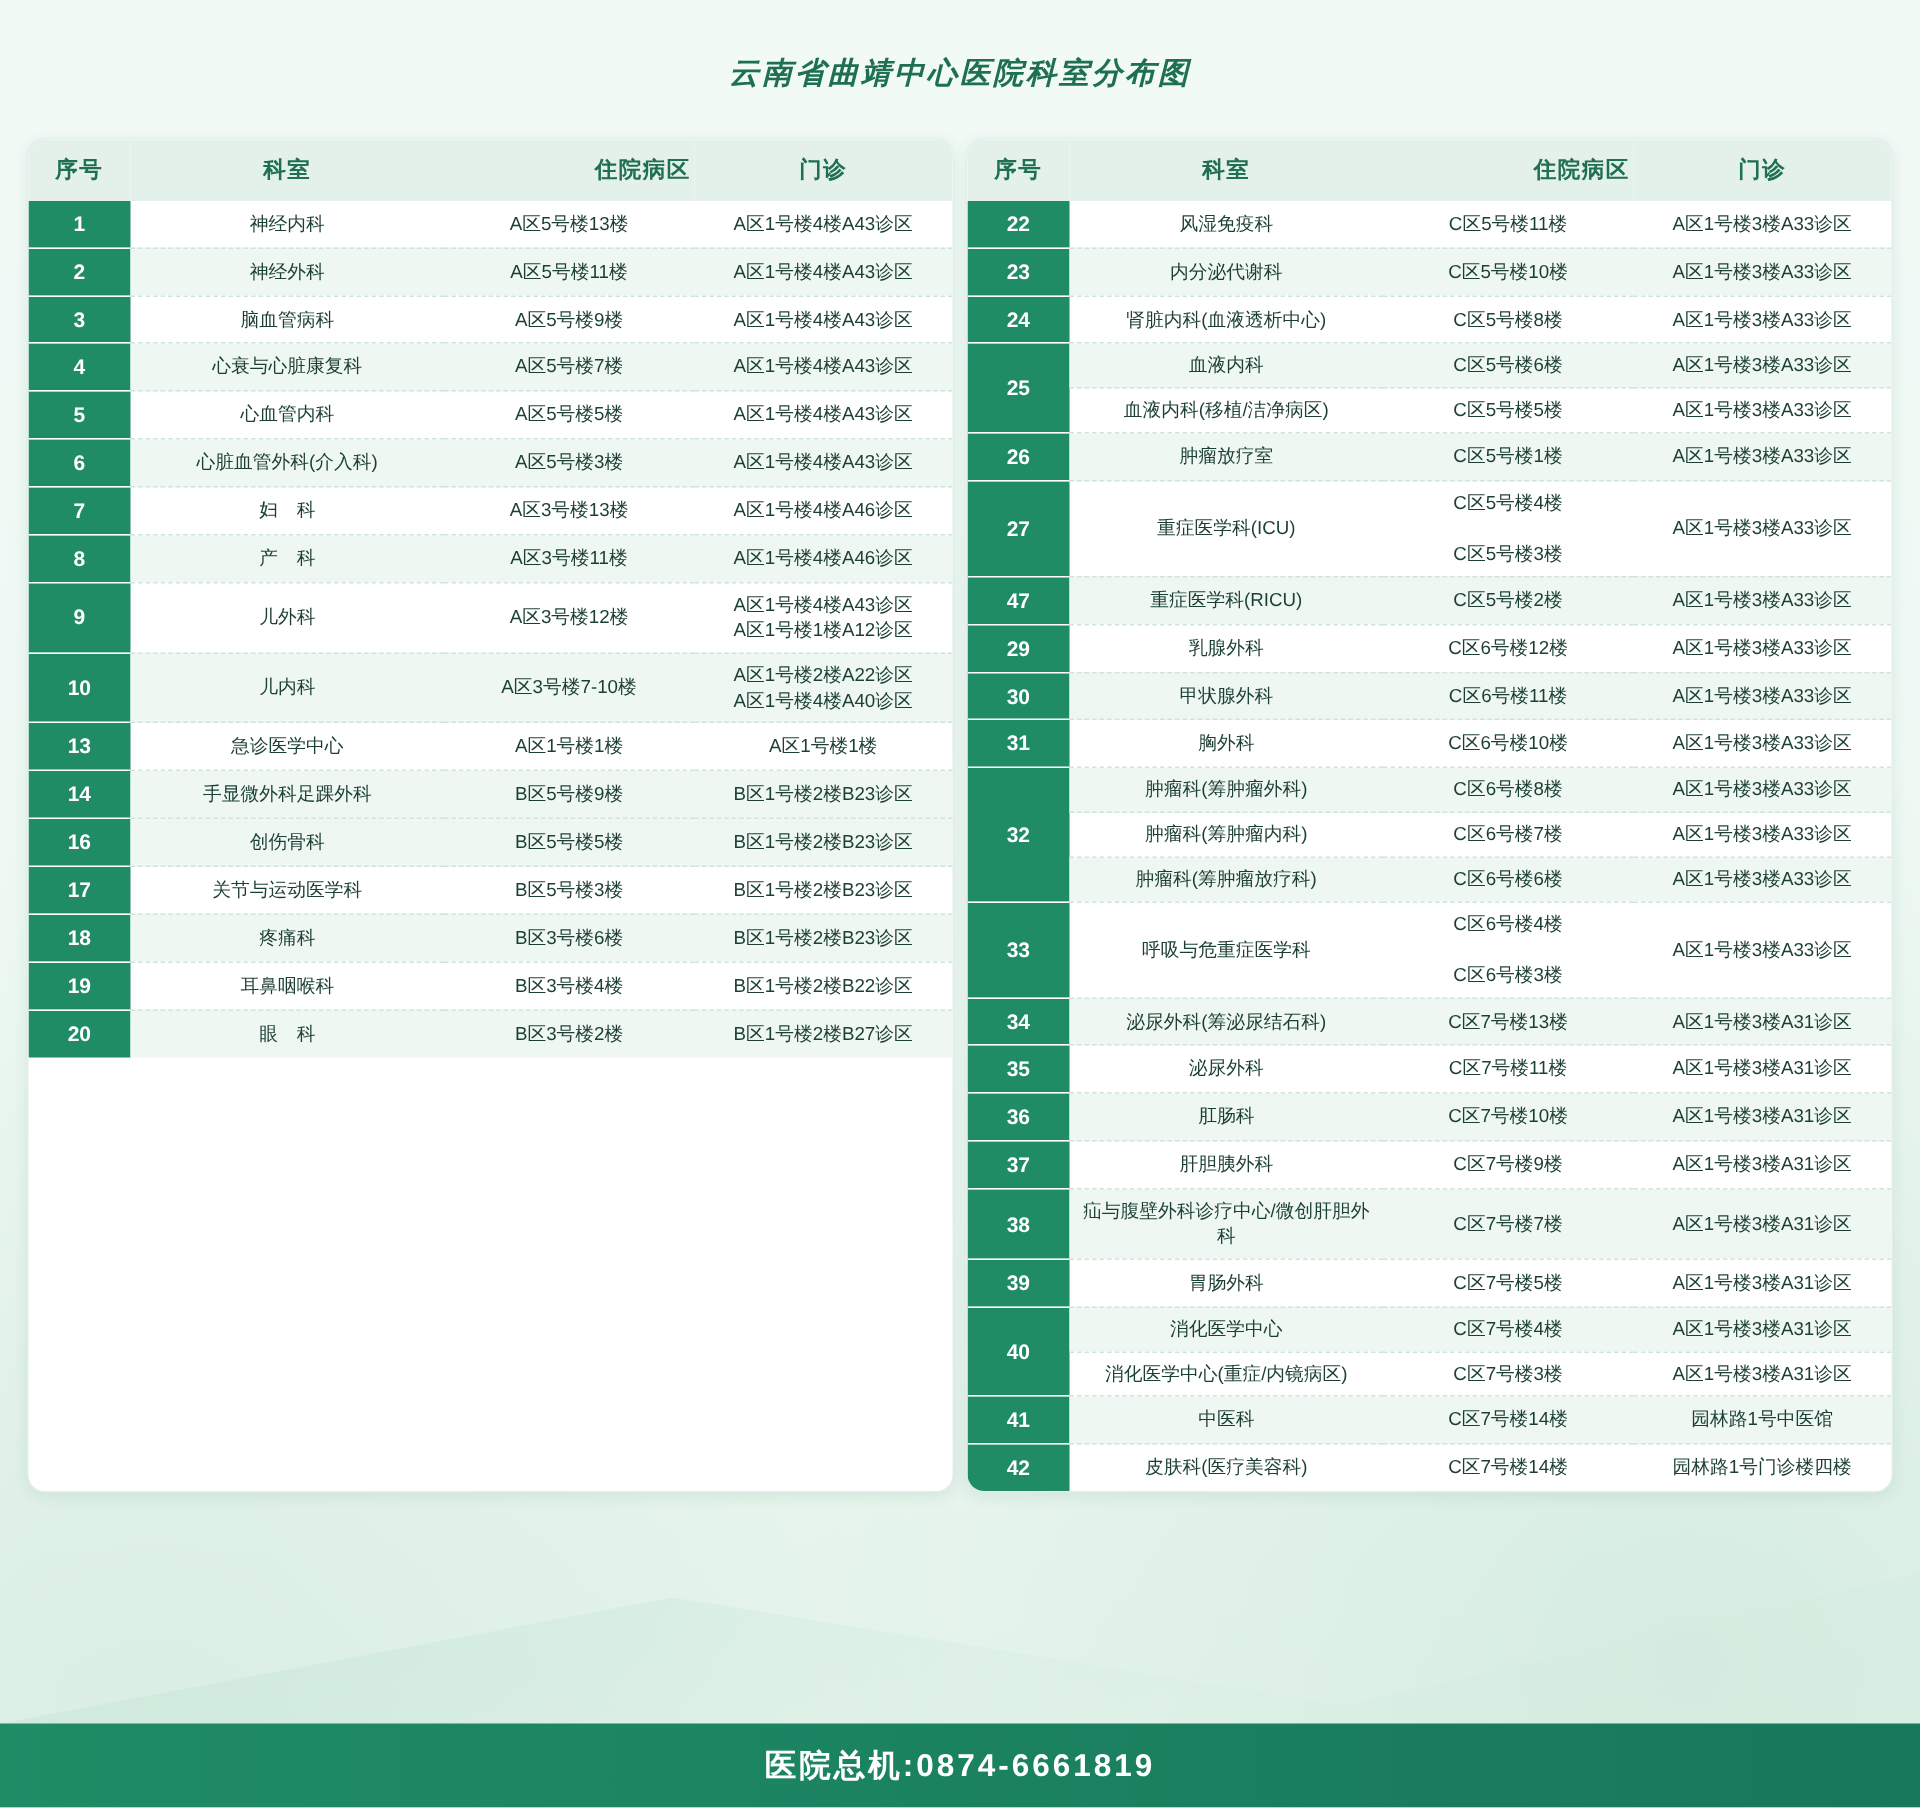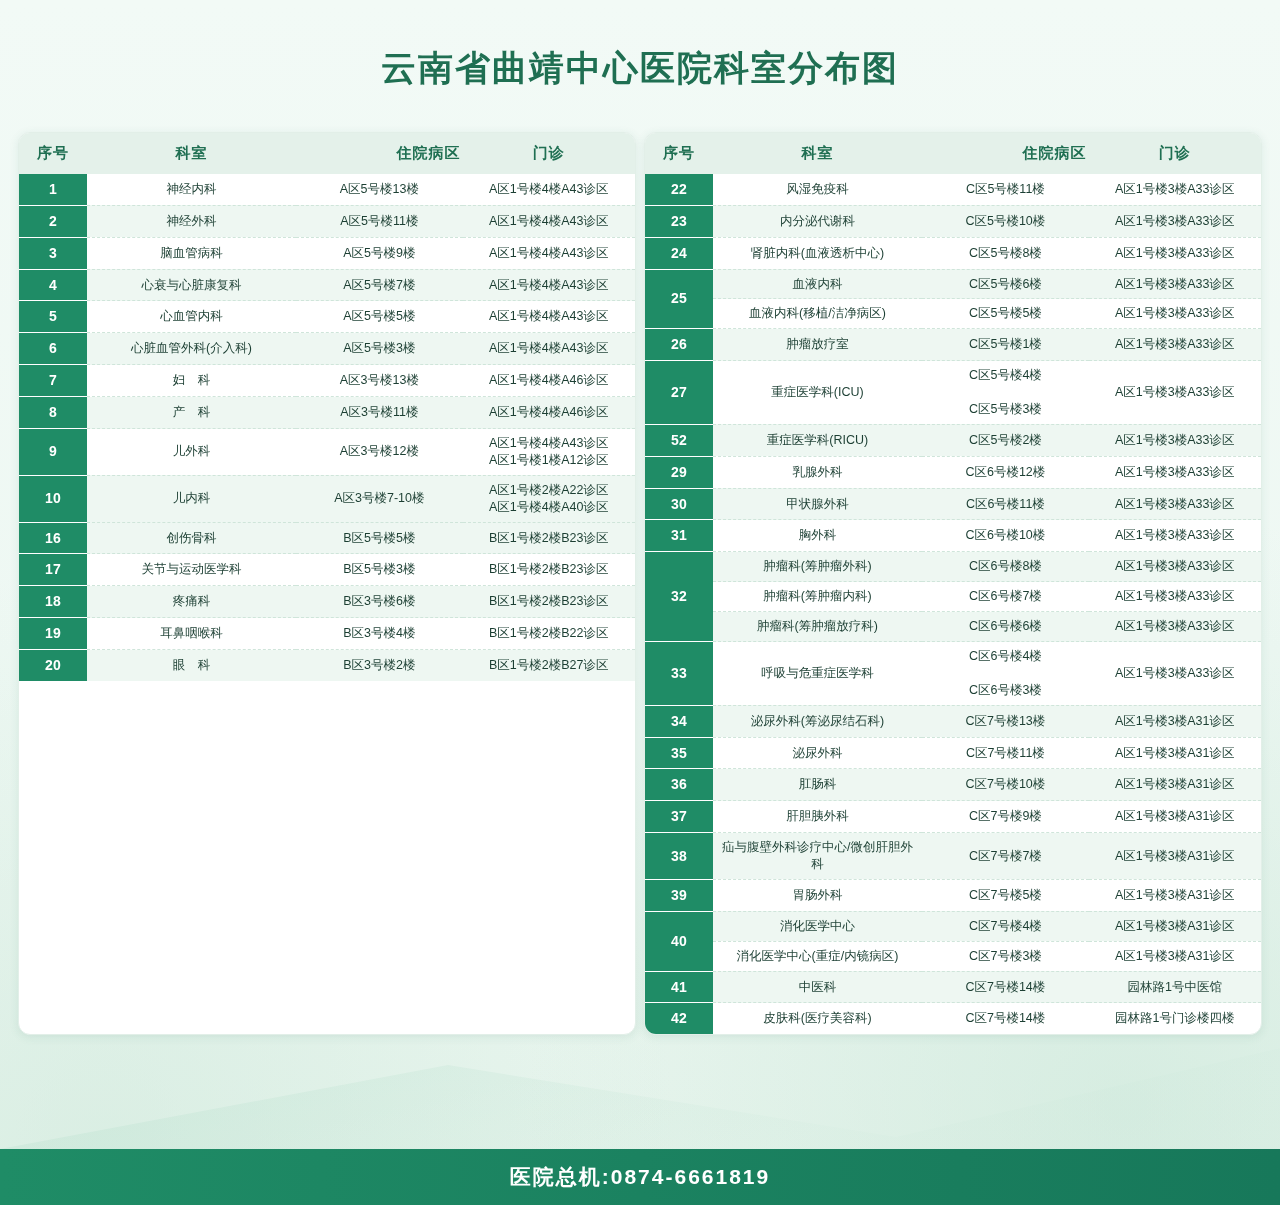--- a/index.html
+++ b/index.html
@@ -18,27 +18,28 @@
   }
   .bg-deco {
     position: absolute;
     bottom: -40px; left: 0; right: 0; height: 240px;
     background: linear-gradient(160deg, rgba(175,220,200,0.35) 0%, rgba(175,220,200,0.05) 60%);
     clip-path: polygon(0 60%, 35% 25%, 70% 55%, 100% 18%, 100% 100%, 0 100%);
     pointer-events: none;
   }
   .page-title {
     text-align: center;
-    font-size: 35px;
+    font-size: 20px;
     font-weight: bold;
     color: #1f6f52;
     letter-spacing: 2px;
     padding: 22px 0 16px;
     position: relative;
     z-index: 2;
+    font-style: italic;
   }
   .board {
     display: flex;
     gap: 8px;
     padding: 0 18px;
     position: relative;
     z-index: 2;
   }
   .panel {
     background: #ffffff;
@@ -176,20 +177,32 @@
               <td class="multi">A区1号楼4楼A43诊区
 A区1号楼1楼A12诊区</td>
             </tr>
             <tr class="alt">
               <td class="idx">10</td>
               <td class="multi">儿内科</td>
               <td class="multi">A区3号楼7-10楼</td>
               <td class="multi">A区1号楼2楼A22诊区
 A区1号楼4楼A40诊区</td>
             </tr>
+            <tr>
+              <td class="idx">13</td>
+              <td class="multi">急诊医学中心</td>
+              <td class="multi">A区1号楼1楼</td>
+              <td class="multi">A区1号楼1楼</td>
+            </tr>
+            <tr class="alt">
+              <td class="idx">14</td>
+              <td class="multi">手显微外科足踝外科</td>
+              <td class="multi">B区5号楼9楼</td>
+              <td class="multi">B区1号楼2楼B23诊区</td>
+            </tr>
             <tr class="alt">
               <td class="idx">16</td>
               <td class="multi">创伤骨科</td>
               <td class="multi">B区5号楼5楼</td>
               <td class="multi">B区1号楼2楼B23诊区</td>
             </tr>
             <tr>
               <td class="idx">17</td>
               <td class="multi">关节与运动医学科</td>
               <td class="multi">B区5号楼3楼</td>
@@ -265,21 +278,21 @@
             </tr>
             <tr>
               <td class="idx">27</td>
               <td class="multi">重症医学科(ICU)</td>
               <td class="multi">C区5号楼4楼
 
 C区5号楼3楼</td>
               <td class="multi">A区1号楼3楼A33诊区</td>
             </tr>
             <tr class="alt">
-              <td class="idx">52</td>
+              <td class="idx">47</td>
               <td class="multi">重症医学科(RICU)</td>
               <td class="multi">C区5号楼2楼</td>
               <td class="multi">A区1号楼3楼A33诊区</td>
             </tr>
             <tr>
               <td class="idx">29</td>
               <td class="multi">乳腺外科</td>
               <td class="multi">C区6号楼12楼</td>
               <td class="multi">A区1号楼3楼A33诊区</td>
             </tr>

